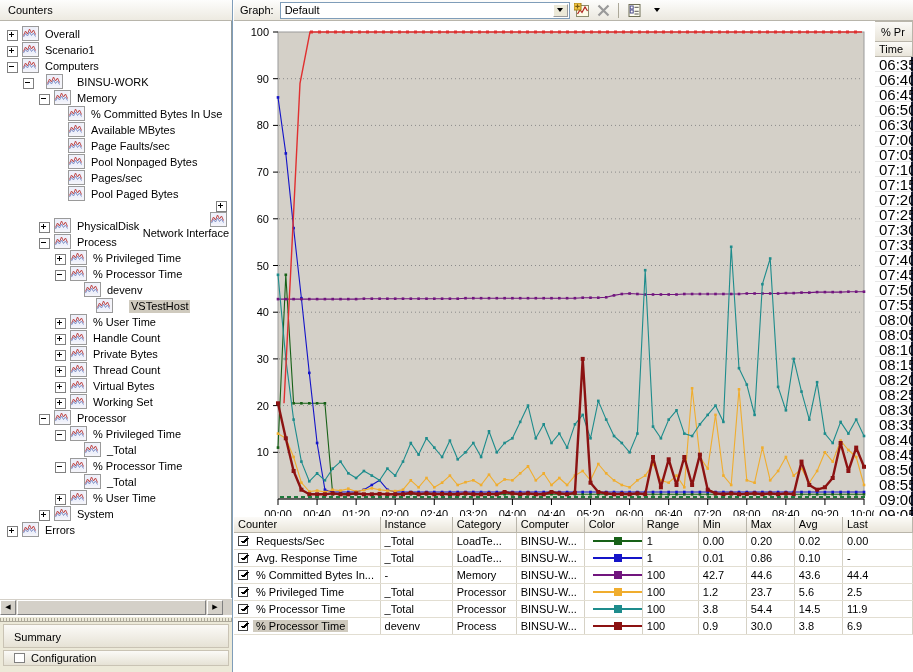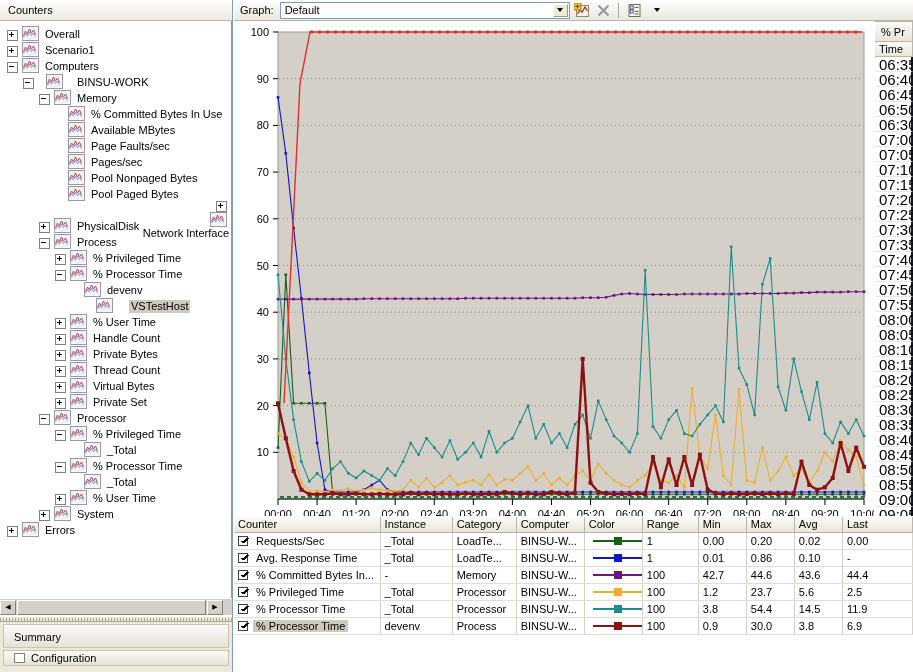--- a/index.html
+++ b/index.html
@@ -293,32 +293,32 @@
           </div>
           <div class="tnode" style="padding-left: 51px;">
             <span class="expander none"></span>
             <span class="icon-graph">
               <svg width="13" height="11" viewBox="0 0 13 11">
                 <rect x="0" y="0" width="13" height="11" fill="#eef0fa"></rect>
                 <polyline points="0.5,8.5 2.5,4 4.5,7 6.5,2 8.5,6 10.5,3 12.5,7.5" fill="none" stroke="#c04a4a" stroke-width="1"></polyline>
                 <polyline points="0.5,10 2.5,6.5 4.5,9 6.5,5 8.5,8.5 10.5,6 12.5,9.5" fill="none" stroke="#8090c8" stroke-width="1"></polyline>
               </svg>
             </span>
+            <span class="tlabel">Pool Nonpaged Bytes</span>
+          </div>
+          <div class="tnode" style="padding-left: 51px;">
+            <span class="expander none"></span>
+            <span class="icon-graph">
+              <svg width="13" height="11" viewBox="0 0 13 11">
+                <rect x="0" y="0" width="13" height="11" fill="#eef0fa"></rect>
+                <polyline points="0.5,8.5 2.5,4 4.5,7 6.5,2 8.5,6 10.5,3 12.5,7.5" fill="none" stroke="#c04a4a" stroke-width="1"></polyline>
+                <polyline points="0.5,10 2.5,6.5 4.5,9 6.5,5 8.5,8.5 10.5,6 12.5,9.5" fill="none" stroke="#8090c8" stroke-width="1"></polyline>
+              </svg>
+            </span>
             <span class="tlabel">Pages/sec</span>
-          </div>
-          <div class="tnode" style="padding-left: 51px;">
-            <span class="expander none"></span>
-            <span class="icon-graph">
-              <svg width="13" height="11" viewBox="0 0 13 11">
-                <rect x="0" y="0" width="13" height="11" fill="#eef0fa"></rect>
-                <polyline points="0.5,8.5 2.5,4 4.5,7 6.5,2 8.5,6 10.5,3 12.5,7.5" fill="none" stroke="#c04a4a" stroke-width="1"></polyline>
-                <polyline points="0.5,10 2.5,6.5 4.5,9 6.5,5 8.5,8.5 10.5,6 12.5,9.5" fill="none" stroke="#8090c8" stroke-width="1"></polyline>
-              </svg>
-            </span>
-            <span class="tlabel">Pool Nonpaged Bytes</span>
           </div>
           <div class="tnode" style="padding-left: 51px;">
             <span class="expander none"></span>
             <span class="icon-graph">
               <svg width="13" height="11" viewBox="0 0 13 11">
                 <rect x="0" y="0" width="13" height="11" fill="#eef0fa"></rect>
                 <polyline points="0.5,8.5 2.5,4 4.5,7 6.5,2 8.5,6 10.5,3 12.5,7.5" fill="none" stroke="#c04a4a" stroke-width="1"></polyline>
                 <polyline points="0.5,10 2.5,6.5 4.5,9 6.5,5 8.5,8.5 10.5,6 12.5,9.5" fill="none" stroke="#8090c8" stroke-width="1"></polyline>
               </svg>
             </span>
@@ -458,21 +458,21 @@
           </div>
           <div class="tnode" style="padding-left: 51px;">
             <span class="expander plus"></span>
             <span class="icon-graph">
               <svg width="13" height="11" viewBox="0 0 13 11">
                 <rect x="0" y="0" width="13" height="11" fill="#eef0fa"></rect>
                 <polyline points="0.5,8.5 2.5,4 4.5,7 6.5,2 8.5,6 10.5,3 12.5,7.5" fill="none" stroke="#c04a4a" stroke-width="1"></polyline>
                 <polyline points="0.5,10 2.5,6.5 4.5,9 6.5,5 8.5,8.5 10.5,6 12.5,9.5" fill="none" stroke="#8090c8" stroke-width="1"></polyline>
               </svg>
             </span>
-            <span class="tlabel">Private Set</span>
+            <span class="tlabel">Working Set</span>
           </div>
           <div class="tnode" style="padding-left: 35px;">
             <span class="expander minus"></span>
             <span class="icon-graph">
               <svg width="13" height="11" viewBox="0 0 13 11">
                 <rect x="0" y="0" width="13" height="11" fill="#eef0fa"></rect>
                 <polyline points="0.5,8.5 2.5,4 4.5,7 6.5,2 8.5,6 10.5,3 12.5,7.5" fill="none" stroke="#c04a4a" stroke-width="1"></polyline>
                 <polyline points="0.5,10 2.5,6.5 4.5,9 6.5,5 8.5,8.5 10.5,6 12.5,9.5" fill="none" stroke="#8090c8" stroke-width="1"></polyline>
               </svg>
             </span>

